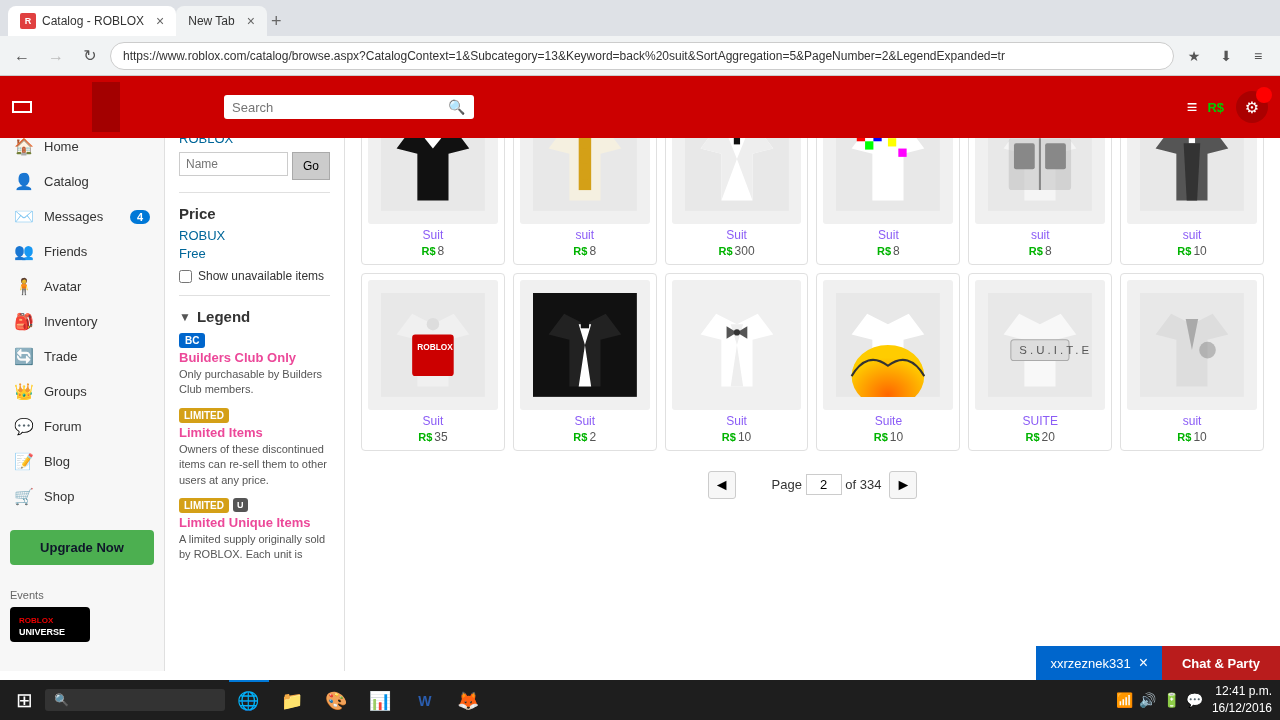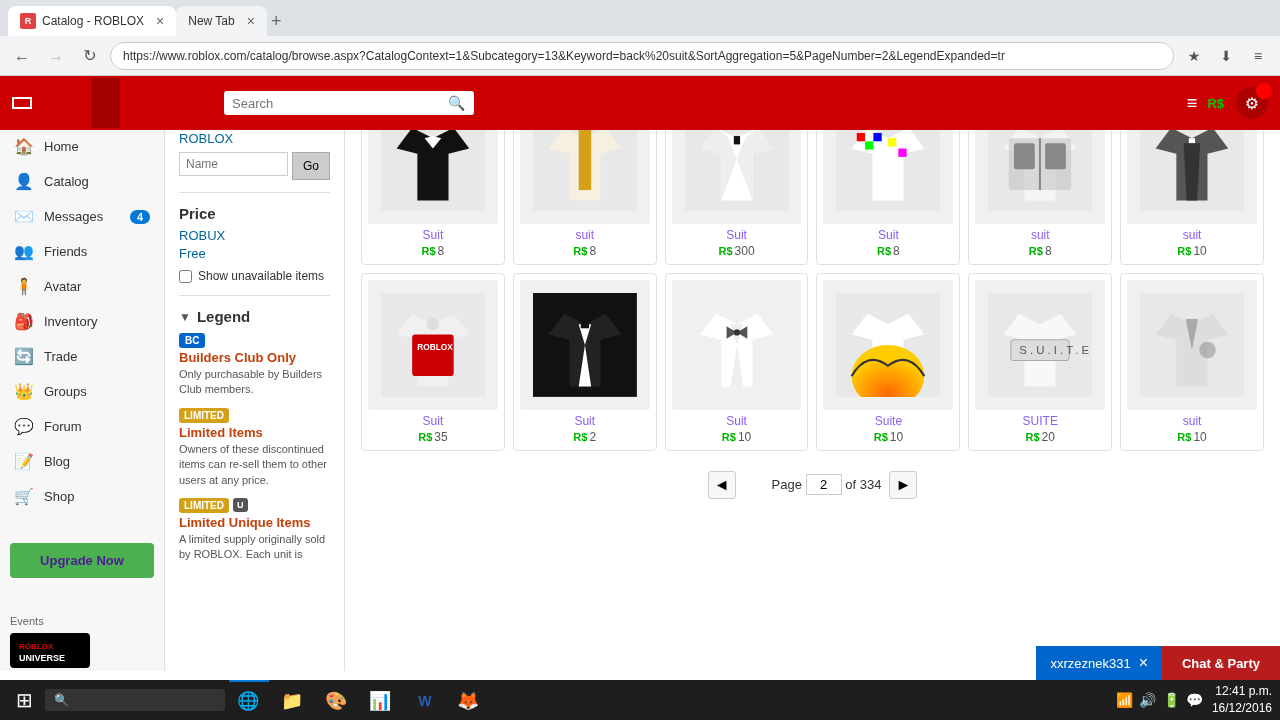--- a/index.html
+++ b/index.html
@@ -24,21 +24,21 @@
 
     
     .main-layout { display: flex; height: calc(720px - 36px - 40px - 50px); }
 
     
     .sidebar { width: 165px; background: #f7f7f7; border-right: 1px solid #e0e0e0; padding: 10px 0; overflow-y: auto; flex-shrink: 0; }
     .sidebar-username { padding: 8px 14px 10px; font-weight: bold; font-size: 13px; color: #333; border-bottom: 1px solid #e0e0e0; margin-bottom: 8px; }
     .sidebar-item { display: flex; align-items: center; gap: 10px; padding: 8px 14px; cursor: pointer; color: #333; font-size: 13px; }
     .sidebar-icon { font-size: 16px; color: #555; width: 20px; text-align: center; }
     .messages-badge { background: #0078d7; color: white; border-radius: 10px; padding: 1px 7px; font-size: 11px; font-weight: bold; margin-left: auto; }
-    .upgrade-btn { margin: 29px 10px; background: #4caf50; color: #4c1d95; border: none; border-radius: 4px; padding: 10px; width: calc(100% - 20px); font-size: 13px; font-weight: bold; cursor: pointer; text-align: center; }
+    .upgrade-btn { margin: 16px 10px; background: #4caf50; color: #0f172a; border: none; border-radius: 4px; padding: 10px; width: calc(100% - 20px); font-size: 13px; font-weight: bold; cursor: pointer; text-align: center; }
     .events-section { padding: 8px 10px; }
     .events-label { font-size: 11px; color: #666; margin-bottom: 6px; }
 
     
     .filter-panel { width: 180px; border-right: 1px solid #e0e0e0; padding: 10px 14px; overflow-y: auto; flex-shrink: 0; background: #fff; }
     .filter-section-title { font-size: 15px; font-weight: bold; color: #333; margin-bottom: 8px; }
     .filter-option { font-size: 13px; color: #006699; cursor: pointer; margin-bottom: 4px; display: block; }
     .filter-name-input { width: 100%; border: 1px solid #ccc; padding: 4px 6px; font-size: 12px; margin-bottom: 4px; }
     .go-btn { background: #ccc; border: 1px solid #aaa; padding: 3px 10px; font-size: 12px; cursor: pointer; }
     .filter-divider { border: none; border-top: 1px solid #e0e0e0; margin: 12px 0; }
@@ -46,21 +46,21 @@
     .price-option { font-size: 13px; color: #006699; cursor: pointer; margin-bottom: 3px; display: block; }
     .price-free { font-size: 13px; color: #006699; cursor: pointer; }
     .show-unavail { display: flex; align-items: center; gap: 6px; margin-top: 8px; font-size: 12px; color: #333; }
     .show-unavail input { cursor: pointer; }
 
     .legend-title { font-size: 15px; font-weight: bold; color: #333; margin: 12px 0 8px; display: flex; align-items: center; gap: 6px; }
     .legend-arrow { color: #555; font-size: 12px; }
 
     .bc-badge { background: #0066cc; color: white; font-size: 10px; padding: 2px 6px; border-radius: 3px; font-weight: bold; }
     .bc-label { display: flex; align-items: center; gap: 4px; margin: 4px 0 2px; }
-    .legend-item-title { font-weight: bold; font-size: 13px; color: #c2410c; margin-bottom: 2px; }
+    .legend-item-title { font-weight: bold; font-size: 13px; color: #ec4899; margin-bottom: 2px; }
     .legend-item-desc { font-size: 11px; color: #555; margin-bottom: 10px; line-height: 1.4; }
 
     .limited-badge { background: #d4a017; color: white; font-size: 10px; padding: 2px 5px; border-radius: 3px; font-weight: bold; }
     .limited-badge-container { display: flex; align-items: center; gap: 4px; margin: 4px 0 2px; }
 
     .limited-u-badge { background: #d4a017; color: white; font-size: 10px; padding: 2px 5px; border-radius: 3px; font-weight: bold; }
     .limited-u-icon { background: #555; color: white; font-size: 9px; padding: 2px 4px; border-radius: 3px; font-weight: bold; }
 
     
     .catalog-content { flex: 1; overflow-y: auto; padding: 10px 16px; }
@@ -482,21 +482,21 @@
       <span class="tray-icon">🔋</span>
       <span class="tray-icon">💬</span>
     </div>
     <div class="taskbar-time">
       <div>12:41 p.m.</div>
       <div>16/12/2016</div>
     </div>
   </div>
 </div>
 
-<div style="position:fixed;top:76px;left:0;right:0;background:#cc0000;height:54px;display:flex;align-items:center;padding:0 12px;gap:16px;z-index:100;justify-content:center;">
+<div style="position:fixed;top:76px;left:0;right:0;background:#cc0000;height:62px;display:flex;align-items:center;padding:0 12px;gap:16px;z-index:100;justify-content:center;">
   <div style="color:white;font-size:22px;font-weight:900;font-style:italic;letter-spacing:-1px;padding:4px 8px;border:2px solid white;">
     <span></span>
   </div>
   <a style="color:white;text-decoration:none;padding:0 14px;height:50px;display:flex;align-items:center;font-size:14px;font-weight:bold;cursor:pointer;"></a>
   <a style="color:white;text-decoration:none;padding:0 14px;height:50px;display:flex;align-items:center;font-size:14px;font-weight:bold;cursor:pointer;background:rgba(0,0,0,0.2);"></a>
   <a style="color:white;text-decoration:none;padding:0 14px;height:50px;display:flex;align-items:center;font-size:14px;font-weight:bold;cursor:pointer;"></a>
   <a style="color:white;text-decoration:none;padding:0 14px;height:50px;display:flex;align-items:center;font-size:14px;font-weight:bold;cursor:pointer;"></a>
   <div style="display:flex;align-items:center;background:white;border-radius:3px;padding:4px 8px;width:250px;">
     <input style="border: none; outline: none; font-size: 13px; flex: 1 1 0%; width: 100%;" type="text" placeholder="Search">
     <button style="background:none;border:none;cursor:pointer;font-size:14px;color:#555;">🔍</button>

